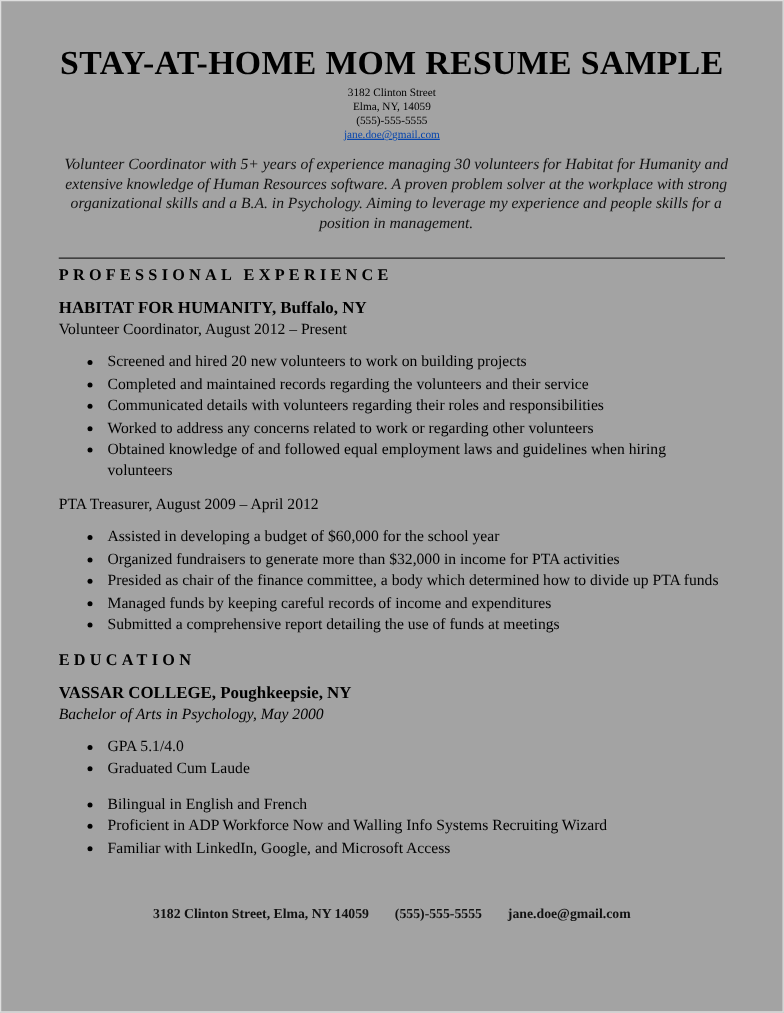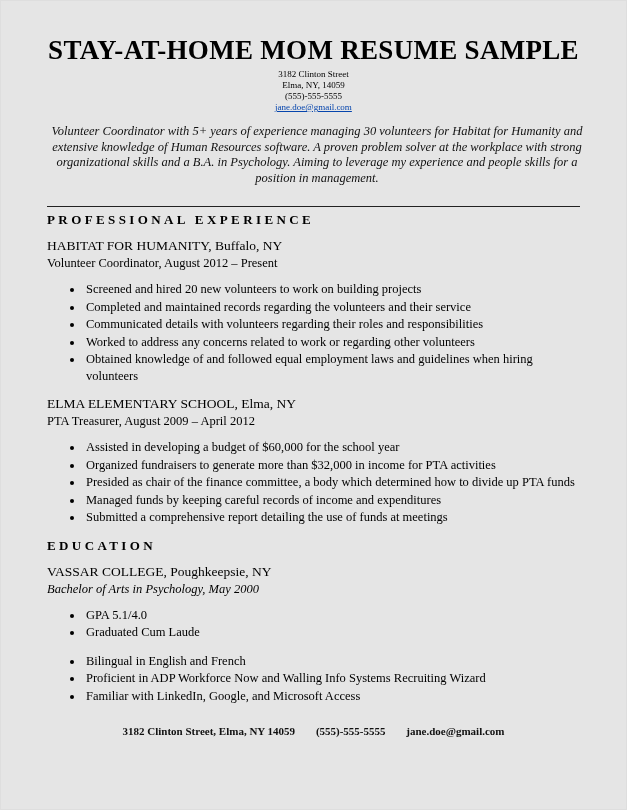--- a/index.html
+++ b/index.html
@@ -7,21 +7,21 @@
   body {
     width: 627px;
     height: 810px;
     font-family: "Liberation Serif", serif;
     color: #000;
     overflow: hidden;
   }
   .page {
     width: 627px;
     height: 810px;
-    background: #e5e5e5;
+    background: #a3a3a3;
     border: 1px solid #dedede;
     padding: 34px 46px 0 46px;
     position: relative;
   }
   .title {
     font-size: 27px;
     font-weight: bold;
     text-align: center;
     letter-spacing: 0.3px;
     color: #000;
@@ -53,21 +53,21 @@
     margin: 20px 0 0 0;
   }
   .section-heading {
     font-size: 13px;
     font-weight: bold;
     letter-spacing: 3.4px;
     margin-top: 5px;
   }
   .employer {
     font-size: 13.5px;
-    font-weight: normal;
+    font-weight: bold;
     margin-top: 10px;
   }
   .role {
     font-size: 12.5px;
     margin-top: 2px;
   }
   .role.italic { font-style: italic; }
   ul.bullets {
     margin: 10px 0 6px 0;
     padding-left: 37px;
@@ -117,21 +117,20 @@
     <ul class="bullets">
       <li>Screened and hired 20 new volunteers to work on building projects</li>
       <li>Completed and maintained records regarding the volunteers and their service</li>
       <li>Communicated details with volunteers regarding their roles and responsibilities</li>
       <li>Worked to address any concerns related to work or regarding other volunteers</li>
       <li>Obtained knowledge of and followed equal employment laws and guidelines when hiring volunteers</li>
     </ul>
   </div>
 
   <div class="job-block">
-    <div class="employer">ELMA ELEMENTARY SCHOOL, Elma, NY</div>
     <div class="role">PTA Treasurer, August 2009 – April 2012</div>
     <ul class="bullets">
       <li>Assisted in developing a budget of $60,000 for the school year</li>
       <li>Organized fundraisers to generate more than $32,000 in income for PTA activities</li>
       <li>Presided as chair of the finance committee, a body which determined how to divide up PTA funds</li>
       <li>Managed funds by keeping careful records of income and expenditures</li>
       <li>Submitted a comprehensive report detailing the use of funds at meetings</li>
     </ul>
   </div>
 

